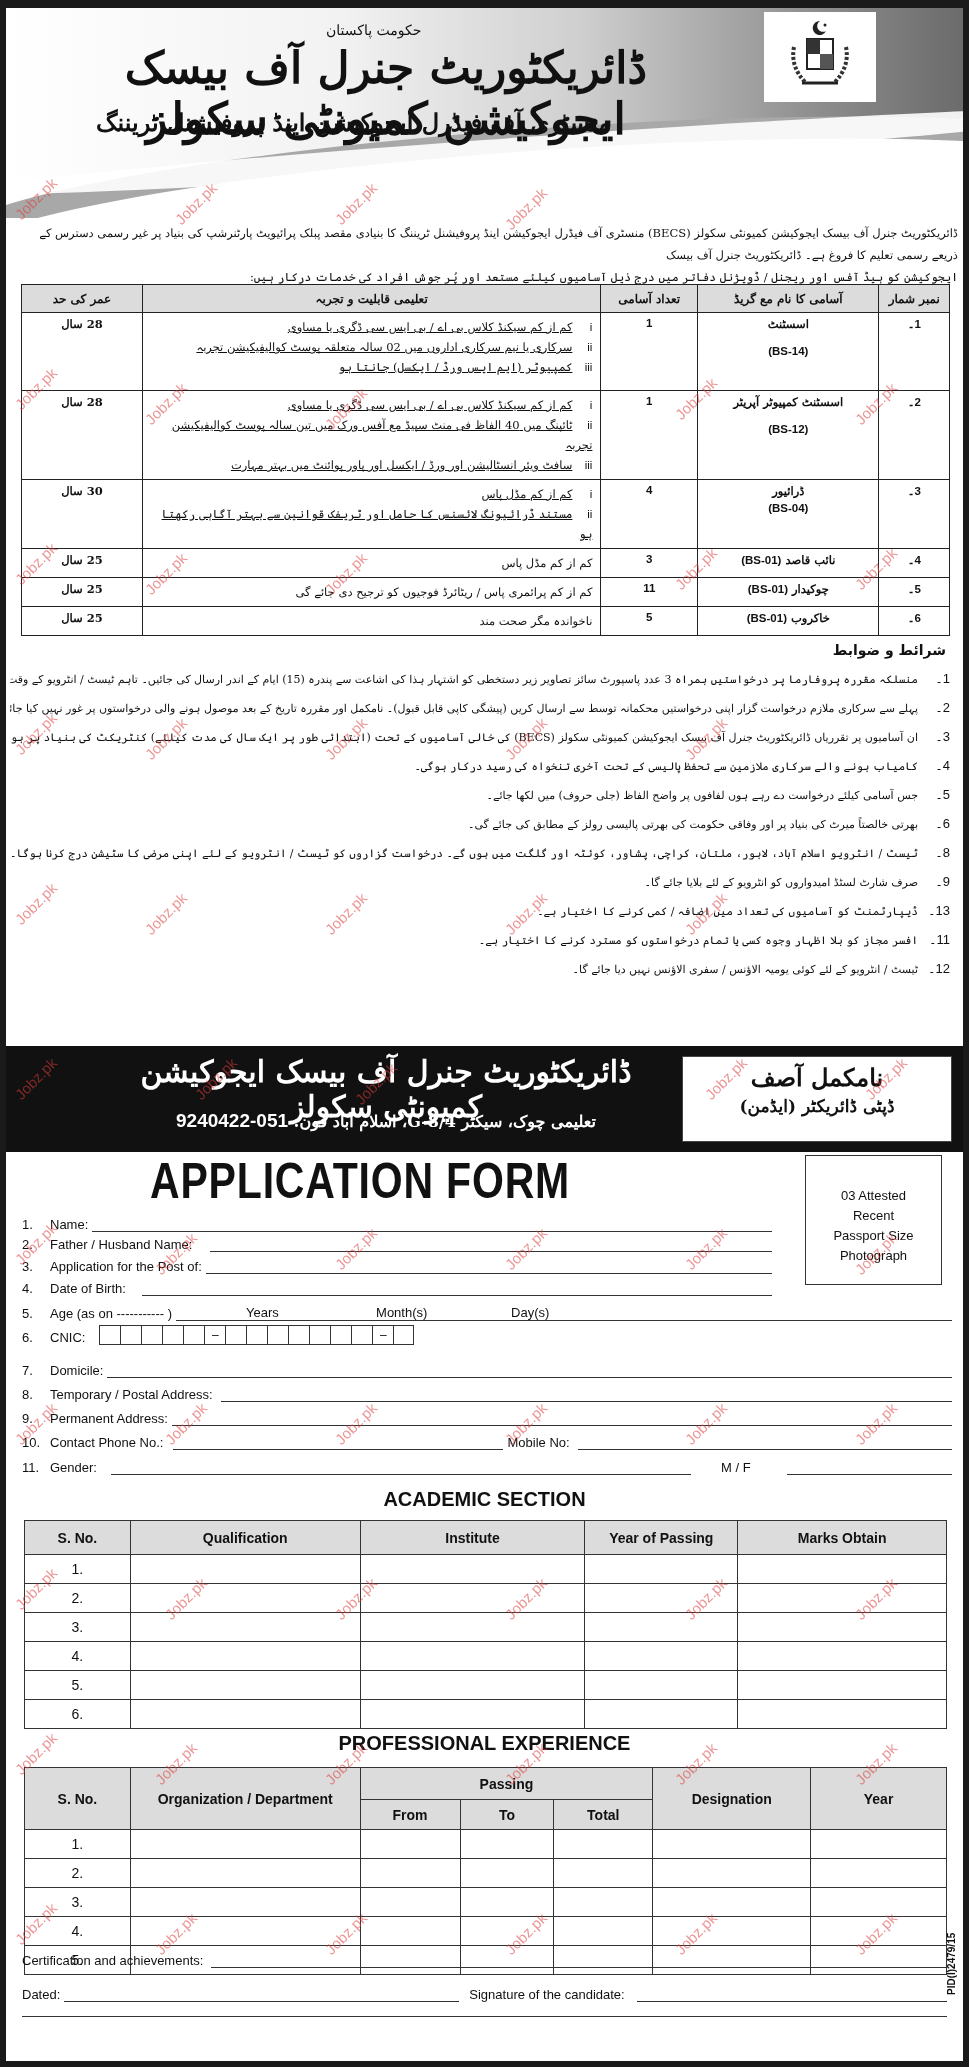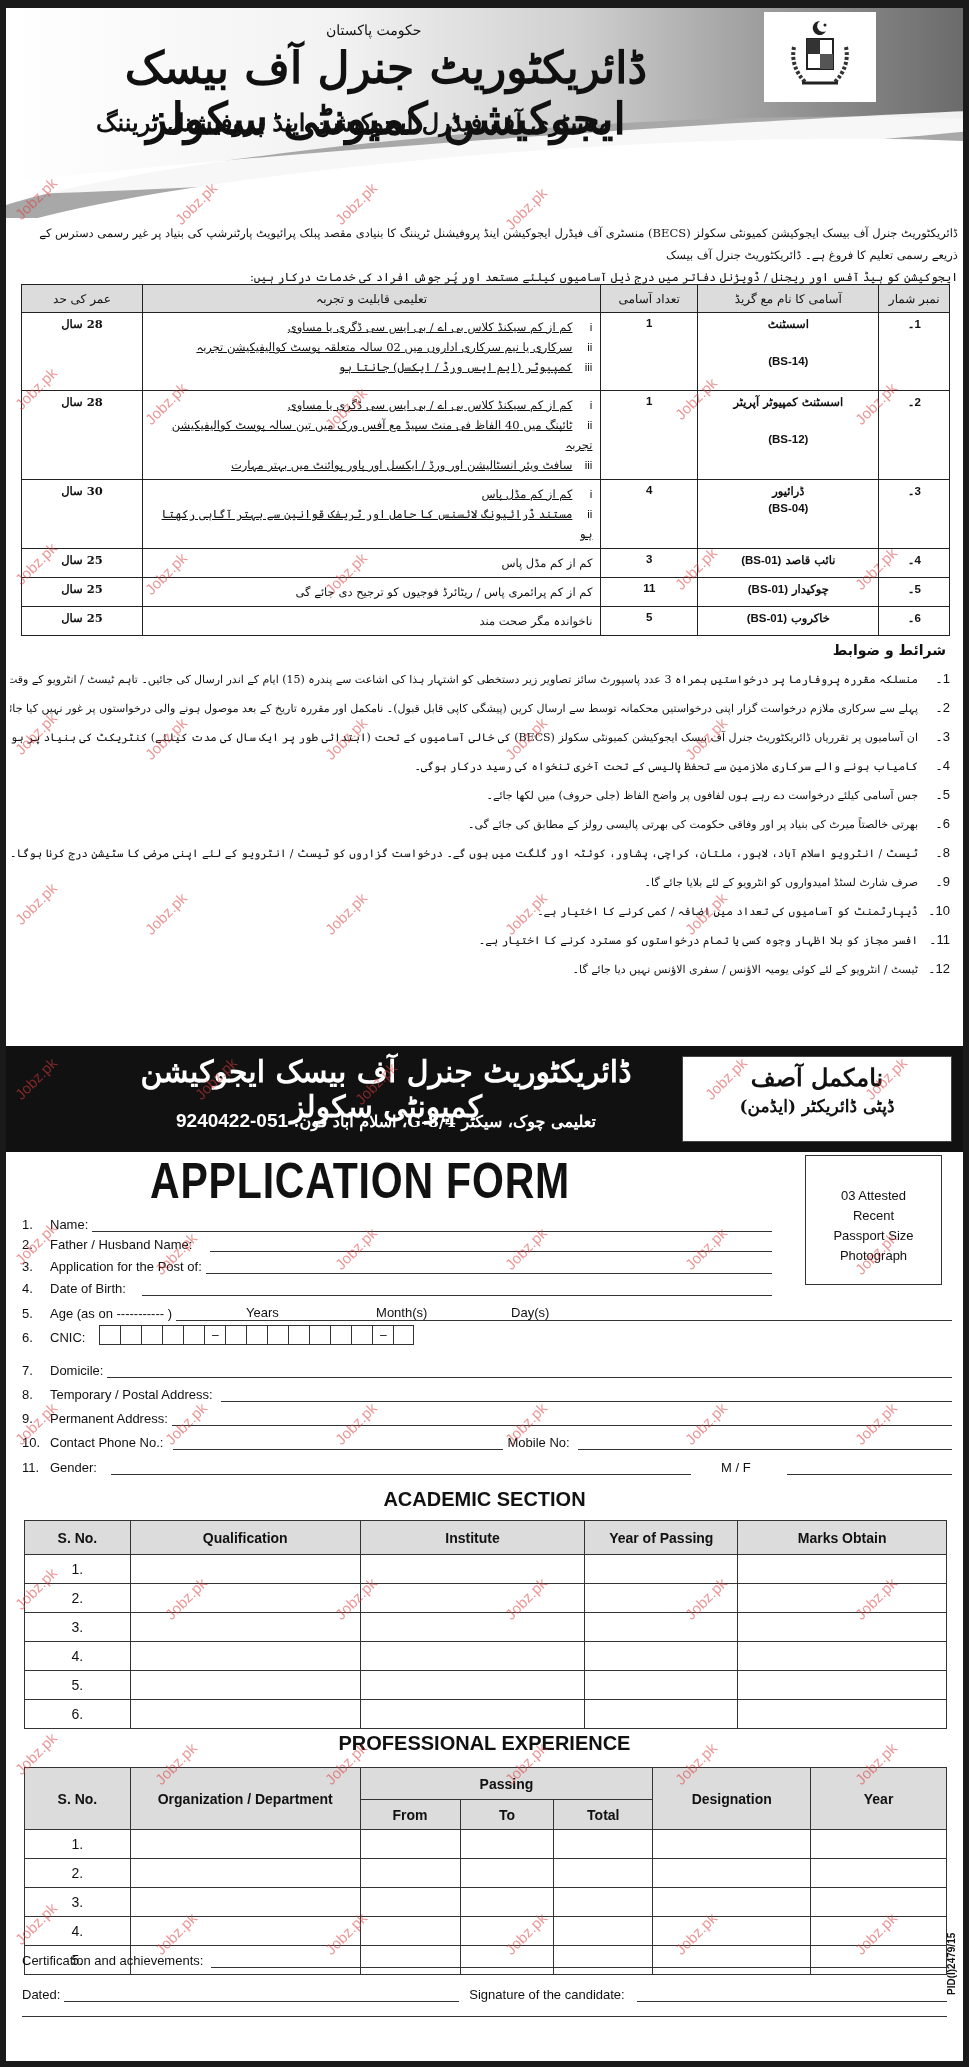--- a/index.html
+++ b/index.html
@@ -25,26 +25,26 @@
     font-family: "DejaVu Sans", sans-serif; font-size: 52px; font-weight: bold; }
 
   
   .intro { position: absolute; left: 10px; top: 222px; width: 948px; direction: rtl; text-align: right;
     font-family: "DejaVu Serif", serif; font-size: 11.5px; line-height: 22px; }
 
   
   .vtable { position: absolute; left: 21px; top: 284px; width: 929px; border-collapse: collapse; direction: rtl;
     font-family: "DejaVu Serif", serif; font-size: 11.5px; }
   .vtable th, .vtable td { border: 1.5px solid #222; padding: 4px 8px; vertical-align: top; }
-  .vtable th { background: #dcdcdc; height: 28px; font-weight: normal; text-align: center; vertical-align: middle; font-size: 12px; }
+  .vtable th { background: #dcdcdc; height: 28px; font-weight: bold; text-align: center; vertical-align: middle; font-size: 12px; }
   .vtable td.c { text-align: center; font-weight: bold; }
   .vtable td.q { text-align: right; line-height: 20px; }
   .vtable td.q .qi { display: block; text-decoration: underline; }
   .vtable td.q .rn { display: inline-block; width: 20px; font-family: "Liberation Sans", sans-serif; }
-  .grade-line { display: block; font-family: "Liberation Sans", sans-serif; direction: ltr; margin-top: 24px; }
+  .grade-line { display: block; font-family: "Liberation Sans", sans-serif; direction: ltr; margin-top: 14px; }
   .num { font-family: "Liberation Sans", sans-serif; }
 
   
   .terms-title { position: absolute; right: 23px; top: 642px; direction: rtl; font-family: "DejaVu Sans", sans-serif; font-weight: bold; font-size: 14px; }
   .terms { position: absolute; left: 10px; top: 664px; width: 940px; list-style: none; direction: rtl;
     font-family: "DejaVu Serif", serif; font-size: 11px; }
   .terms li { height: 29px; line-height: 29px; text-align: right; white-space: nowrap; overflow: hidden; }
   .terms li .tn { display: inline-block; width: 32px; font-family: "Liberation Sans", sans-serif; font-size: 13px; }
 
   
@@ -184,21 +184,21 @@
 <div class="terms-title">شرائط و ضوابط</div>
 <ul class="terms">
   <li><span class="tn">1۔</span><span>منسلکہ مقررہ پروفارما پر درخواستیں ہمراہ 3 عدد پاسپورٹ سائز تصاویر زیر دستخطی کو اشتہار ہذا کی اشاعت سے پندرہ (15) ایام کے اندر ارسال کی جائیں۔ تاہم ٹیسٹ / انٹرویو کے وقت اصل سرٹیفکیٹس / دستاویزات پیش کرنا ہوں گی۔</span></li>
   <li><span class="tn">2۔</span><span>پہلے سے سرکاری ملازم درخواست گزار اپنی درخواستیں محکمانہ توسط سے ارسال کریں (پیشگی کاپی قابل قبول)۔ نامکمل اور مقررہ تاریخ کے بعد موصول ہونے والی درخواستوں پر غور نہیں کیا جائے گا۔</span></li>
   <li><span class="tn">3۔</span><span>ان آسامیوں پر تقرریاں ڈائریکٹوریٹ جنرل آف بیسک ایجوکیشن کمیونٹی سکولز (BECS) کی خالی آسامیوں کے تحت (ابتدائی طور پر ایک سال کی مدت کیلئے) کنٹریکٹ کی بنیاد پر ہونگی تاہم تسلی بخش کارکردگی پر قابل توسیع ہیں۔</span></li>
   <li><span class="tn">4۔</span><span>کامیاب ہونے والے سرکاری ملازمین سے تحفظ پالیسی کے تحت آخری تنخواہ کی رسید درکار ہوگی۔</span></li>
   <li><span class="tn">5۔</span><span>جس آسامی کیلئے درخواست دے رہے ہوں لفافوں پر واضح الفاظ (جلی حروف) میں لکھا جائے۔</span></li>
   <li><span class="tn">6۔</span><span>بھرتی خالصتاً میرٹ کی بنیاد پر اور وفاقی حکومت کی بھرتی پالیسی رولز کے مطابق کی جائے گی۔</span></li>
   <li><span class="tn">8۔</span><span>ٹیسٹ / انٹرویو اسلام آباد، لاہور، ملتان، کراچی، پشاور، کوئٹہ اور گلگت میں ہوں گے۔ درخواست گزاروں کو ٹیسٹ / انٹرویو کے لئے اپنی مرضی کا سٹیشن درج کرنا ہوگا۔</span></li>
   <li><span class="tn">9۔</span><span>صرف شارٹ لسٹڈ امیدواروں کو انٹرویو کے لئے بلایا جائے گا۔</span></li>
-  <li><span class="tn">10۔</span><span>ڈیپارٹمنٹ کو آسامیوں کی تعداد میں اضافہ / کمی کرنے کا اختیار ہے۔</span></li>
+  <li><span class="tn">13۔</span><span>ڈیپارٹمنٹ کو آسامیوں کی تعداد میں اضافہ / کمی کرنے کا اختیار ہے۔</span></li>
   <li><span class="tn">11۔</span><span>افسر مجاز کو بلا اظہار وجوہ کسی یا تمام درخواستوں کو مسترد کرنے کا اختیار ہے۔</span></li>
   <li><span class="tn">12۔</span><span>ٹیسٹ / انٹرویو کے لئے کوئی یومیہ الاؤنس / سفری الاؤنس نہیں دیا جائے گا۔</span></li>
 </ul>
 
 <div class="band">
   <div class="dg">ڈائریکٹوریٹ جنرل آف بیسک ایجوکیشن کمیونٹی سکولز</div>
   <div class="addr">
     <span>تعلیمی چوک، سیکٹر G-8/4، اسلام آباد فون:</span>
     <span class="phone">051-9240422</span>
   </div>

